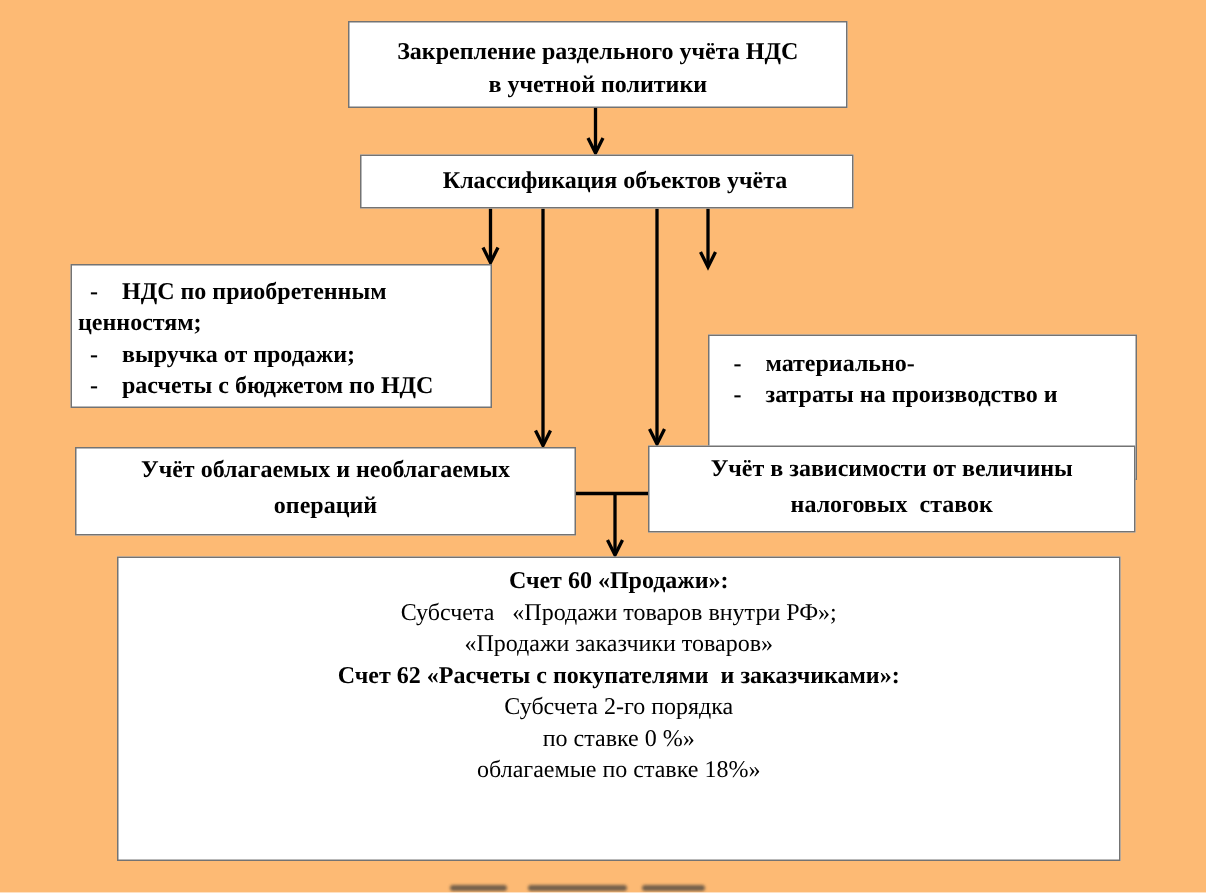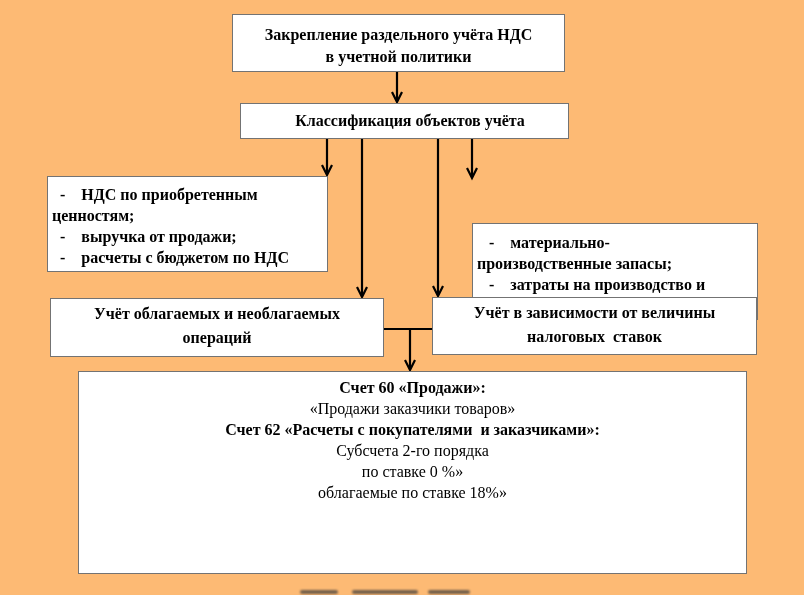--- a/index.html
+++ b/index.html
@@ -85,36 +85,36 @@
 
   <div class="box b-list-l">
     <div class="ln">  -    НДС по приобретенным</div>
     <div class="ln">ценностям;</div>
     <div class="ln">  -    выручка от продажи;</div>
     <div class="ln">  -    расчеты с бюджетом по НДС</div>
   </div>
 
   <div class="box b-list-r">
     <div class="ln">   -    материально-</div>
-    <div class="ln">производственные запасы;</div>
     <div class="ln">   -    затраты на производство и</div>
   </div>
 
   <div class="box b-rates">
     <div class="ln">Учёт в зависимости от величины</div>
     <div class="ln">налоговых  ставок</div>
   </div>
 
   <div class="box b-oper">
     <div class="ln">Учёт облагаемых и необлагаемых</div>
     <div class="ln">операций</div>
   </div>
 
   <div class="box b-acct">
     <div class="ln bold">Счет 60 «Продажи»:</div>
+    <div class="ln">Субсчета   «Продажи товаров внутри РФ»;</div>
     <div class="ln">«Продажи заказчики товаров»</div>
     <div class="ln bold">Счет 62 «Расчеты с покупателями  и заказчиками»:</div>
     <div class="ln">Субсчета 2-го порядка</div>
     <div class="ln">по ставке 0 %»</div>
     <div class="ln">облагаемые по ставке 18%»</div>
   </div>
 
   <div class="artifact a1"></div>
   <div class="artifact a2"></div>
   <div class="artifact a3"></div>

